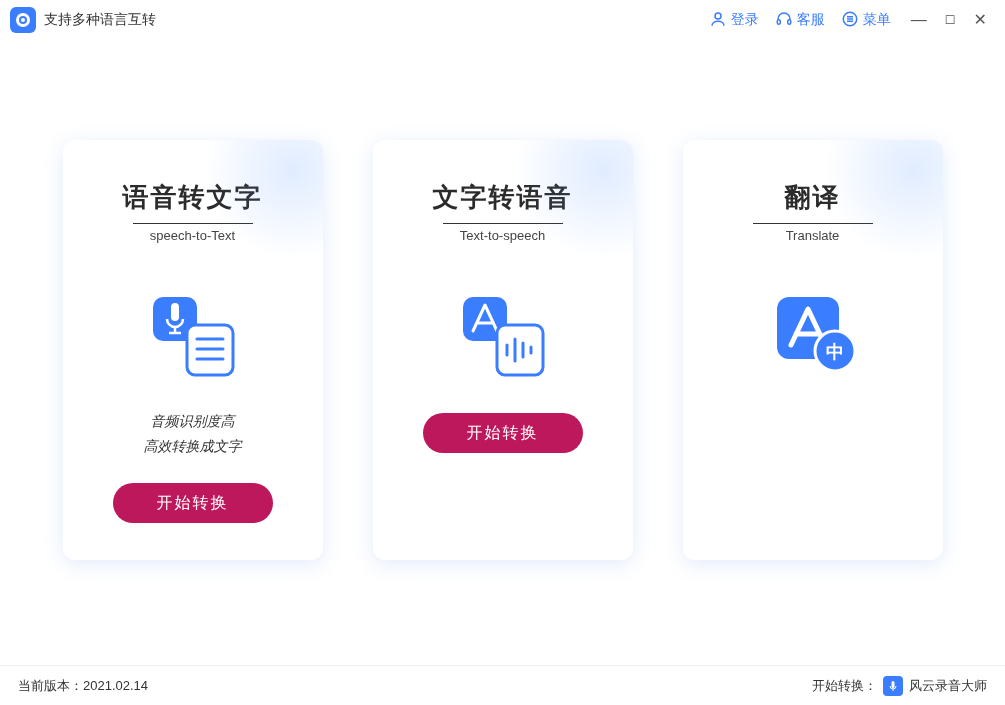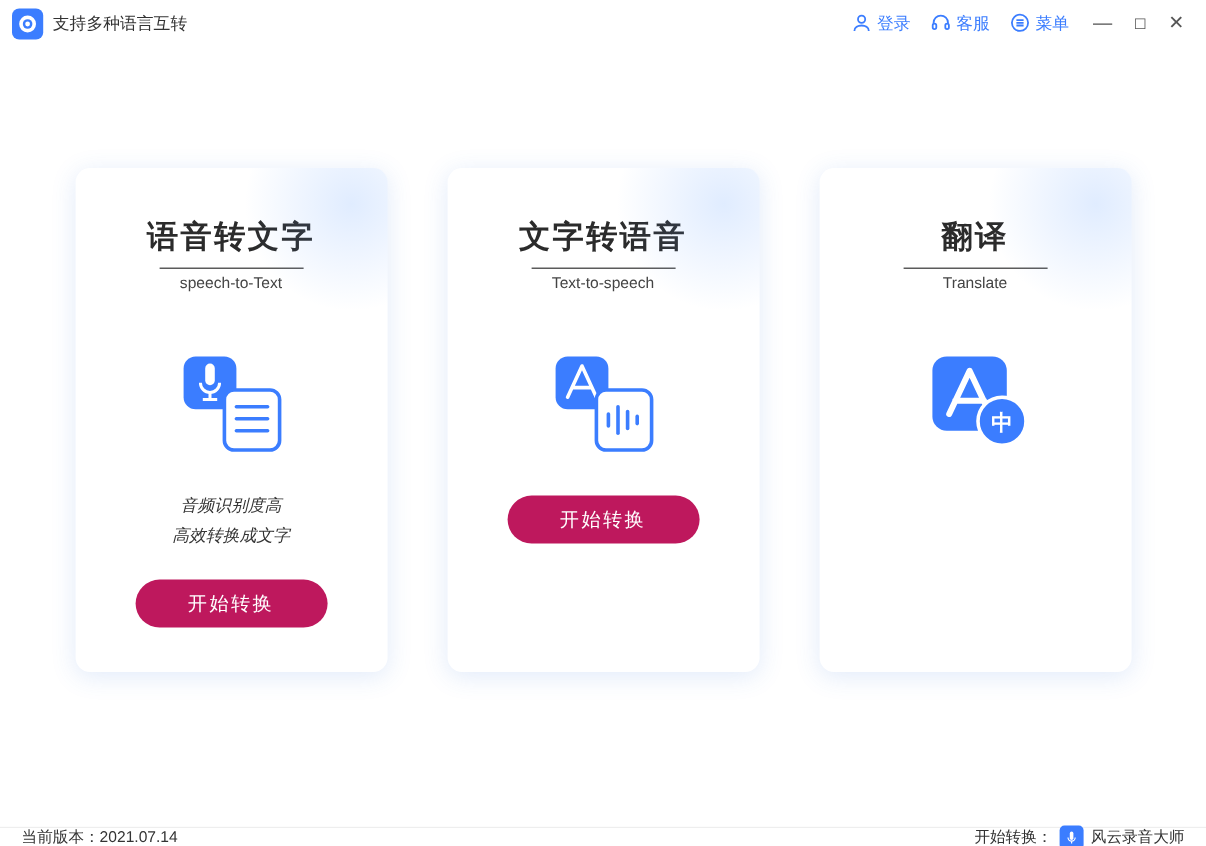--- a/index.html
+++ b/index.html
@@ -132,21 +132,21 @@
     border: none;
     font-size: 16px;
     cursor: pointer;
     letter-spacing: 2px;
   }
   .footer {
     position: absolute;
     bottom: 0;
     left: 0;
     right: 0;
-    height: 16px;
+    height: 40px;
     display: flex;
     align-items: center;
     padding: 0 18px;
     font-size: 13px;
     color: #333;
     border-top: 1px solid #eee;
     justify-content: flex-end;
   }
   .footer .spacer { flex: 1; }
   .rec-badge {
@@ -256,21 +256,21 @@
         <circle cx="72" cy="62" r="20" fill="#3b7dff" stroke="#fff" stroke-width="3"></circle>
         <text x="72" y="69" font-size="18" fill="#fff" text-anchor="middle" font-weight="bold">中</text>
       </svg>
     </div>
   </div>
 
 </div>
 
 <div class="footer">
   <span>当前版本：</span>
-  <span>2021.07.14</span>
+  <span>2021.02.14</span>
   <div class="spacer"></div>
   <span>开始转换：</span>
   <span class="rec-badge">
     <svg width="12" height="12" viewBox="0 0 12 12">
         <rect x="4.5" y="1" width="3" height="7" rx="1.5" fill="#fff"></rect>
         <path d="M3 6a3 3 0 006 0" stroke="#fff" stroke-width="1" fill="none"></path>
         <line x1="6" y1="9" x2="6" y2="11" stroke="#fff" stroke-width="1"></line>
       </svg>
   </span>
   <span style="cursor:pointer;">风云录音大师</span>

